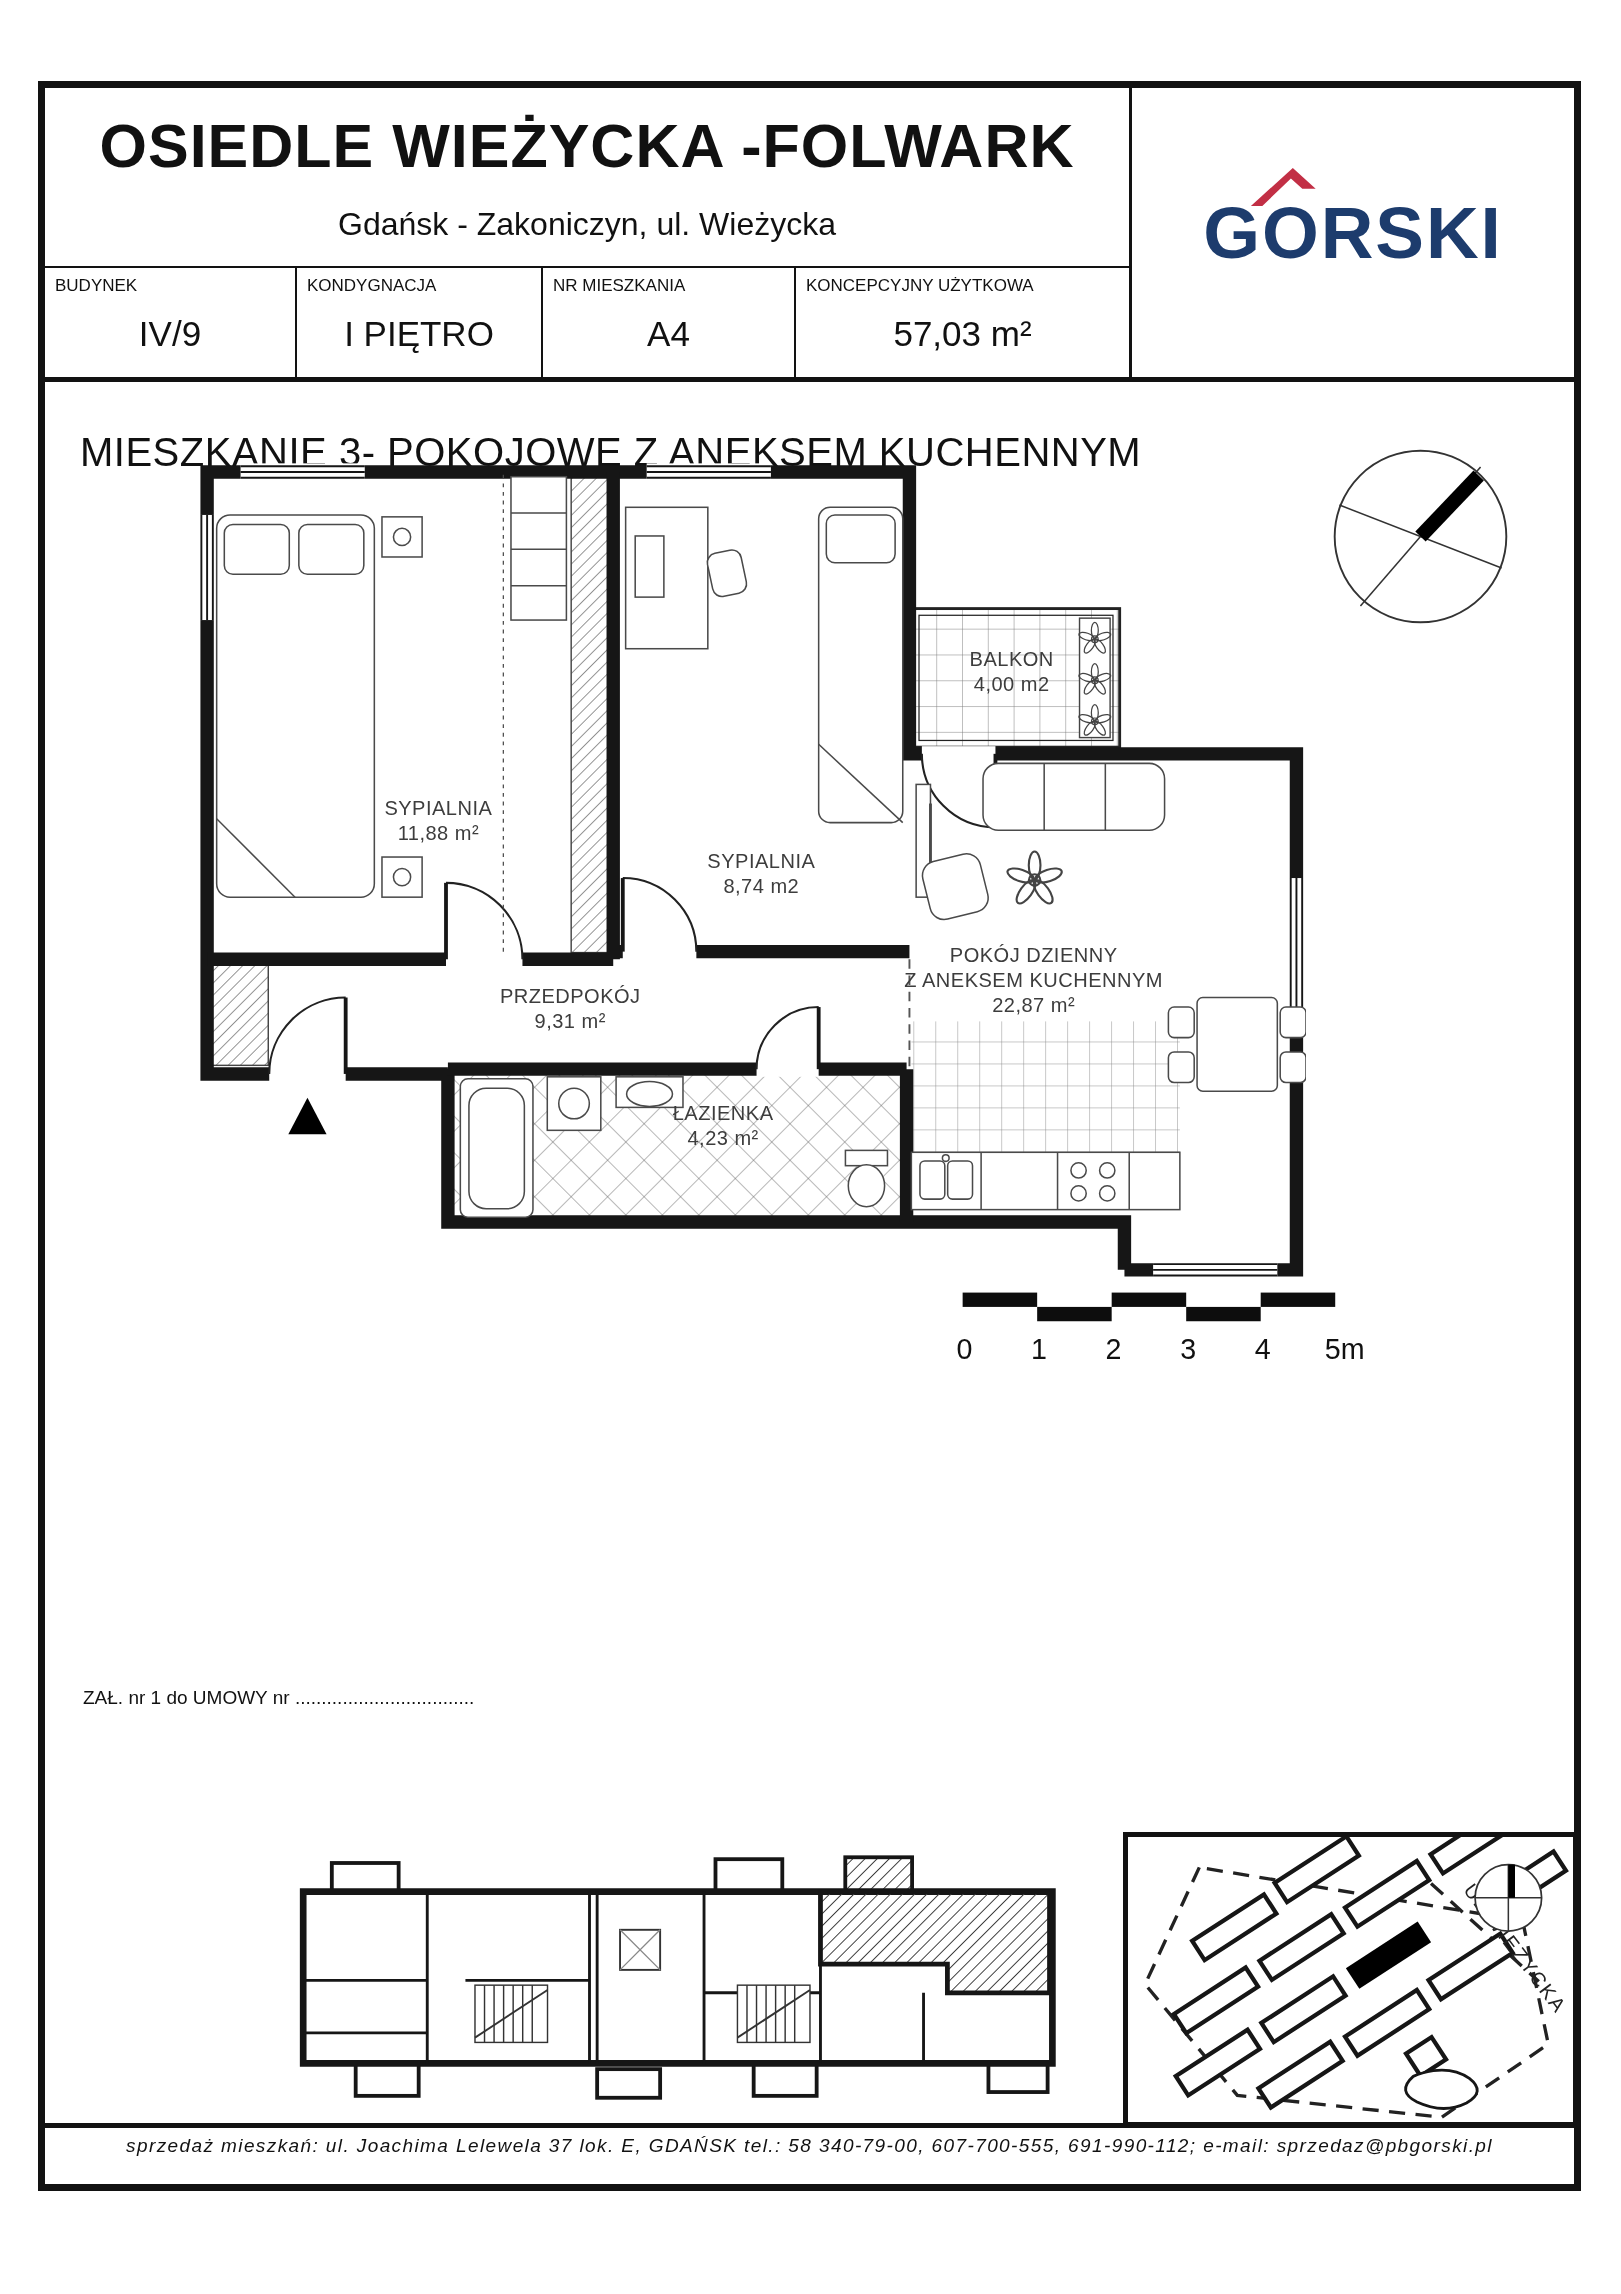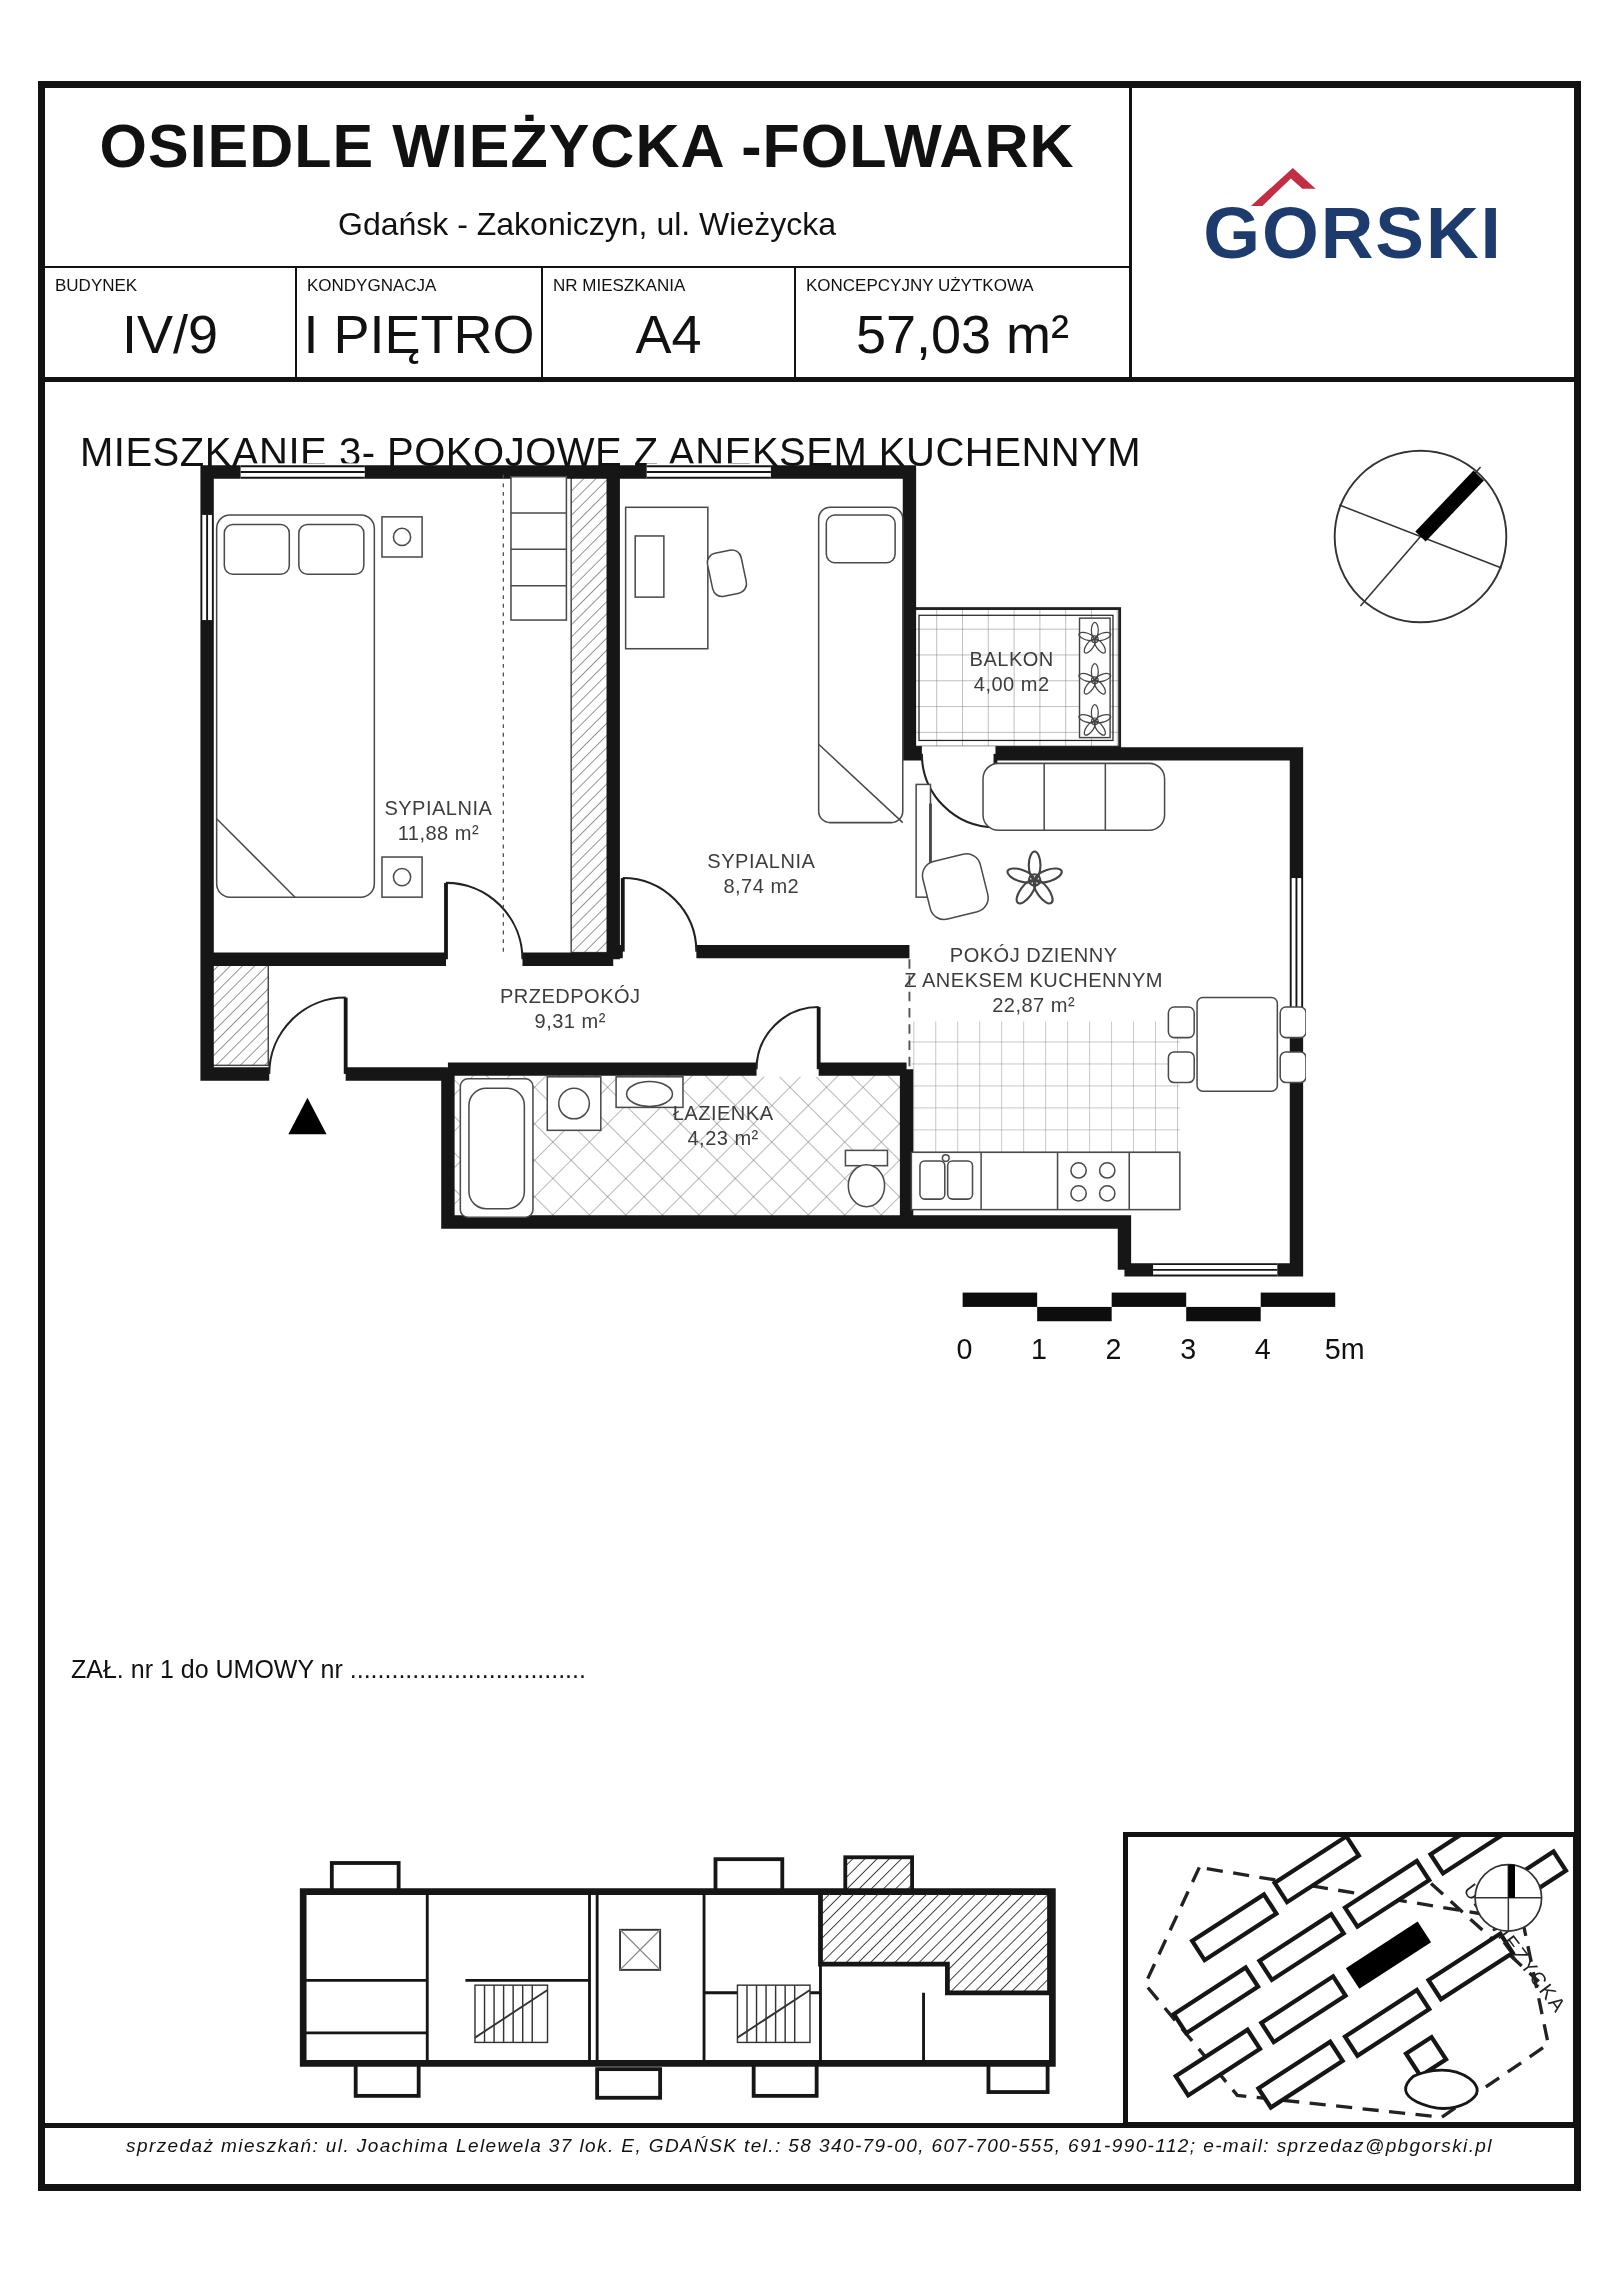--- a/index.html
+++ b/index.html
@@ -9,28 +9,28 @@
   
   .head{position:absolute;left:0;top:0;width:1529px;height:289px;border-bottom:5.7px solid #121212;display:flex;}
   .head-left{width:1084px;border-right:3.8px solid #121212;display:flex;flex-direction:column;}
   .title-area{height:178px;border-bottom:2.9px solid #121212;display:flex;flex-direction:column;align-items:center;justify-content:center;gap:13px;}
   .doc-title{font-size:61px;font-weight:600;letter-spacing:1px;white-space:nowrap;}
   .doc-subtitle{font-size:32px;margin-top:12px;}
   .info-row{flex:1;display:flex;}
   .cell{position:relative;border-right:2.9px solid #121212;display:flex;align-items:center;justify-content:center;}
   .cell:last-child{border-right:none;}
   .cell .lbl{position:absolute;left:10px;top:7.6px;font-size:17px;}
-  .cell .val{font-size:54px;margin-top:23px;white-space:nowrap;}
+  .cell .val{font-size:35px;margin-top:23px;white-space:nowrap;}
   .logo-box{flex:1;display:flex;align-items:center;justify-content:center;}
   .logo{position:relative;font-size:73px;font-weight:700;color:#1d3c6d;letter-spacing:1.9px;display:flex;align-items:flex-end;line-height:1;}
   .o-wrap{position:relative;display:inline-block;}
   .roof{position:absolute;left:-13.4px;top:-32.5px;width:80px;height:44px;}
   
   .heading{position:absolute;left:35px;top:342px;font-size:40px;letter-spacing:0.5px;white-space:nowrap;}
-  .notes{position:absolute;left:26px;font-size:25px;line-height:31px;}
+  .notes{position:absolute;left:38px;font-size:19px;line-height:31px;margin-top:28px;}
   
   .site-box{position:absolute;left:1078px;top:1744px;width:445px;height:285px;border:5.7px solid #121212;background:#fff;}
   .footerbar{position:absolute;left:0;top:2035px;width:1529px;height:61px;border-top:5.7px solid #121212;text-align:center;overflow:hidden;}
   .f1{font-size:32.5px;letter-spacing:.34em;white-space:nowrap;margin-top:1.9px;}
   .f2{font-size:19px;letter-spacing:1.4px;white-space:nowrap;margin-top:7px;font-style:italic;}
   svg text{font-family:"Liberation Sans",sans-serif;}
   .roomlbl{fill:#3d3d3d;font-size:21px;letter-spacing:.5px;text-anchor:middle;}
 </style>
 </head>
 <body>

